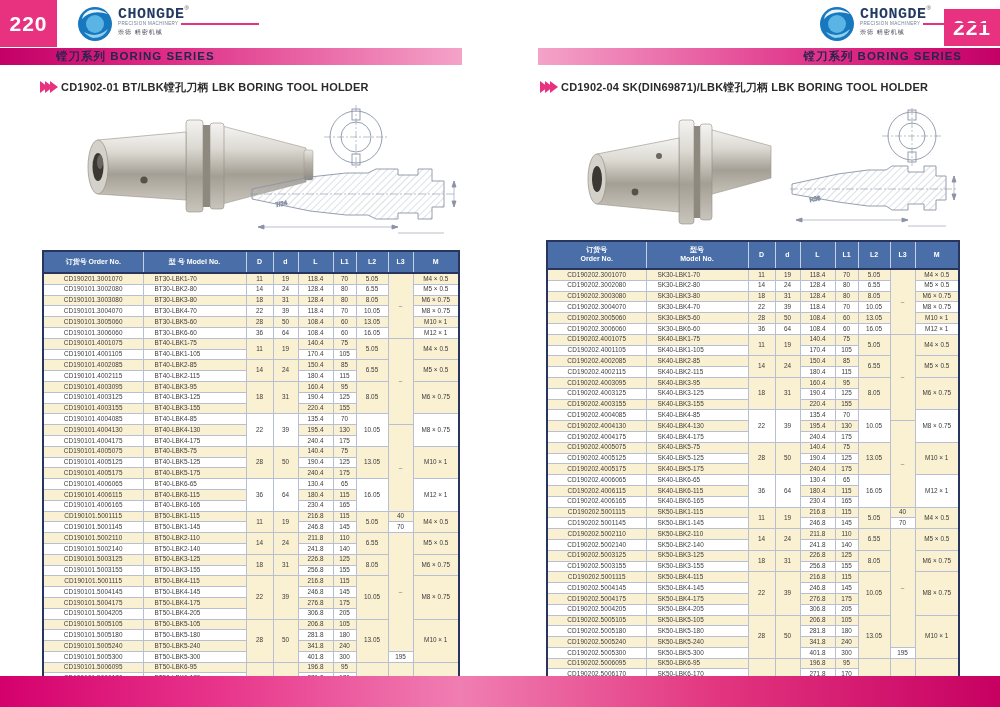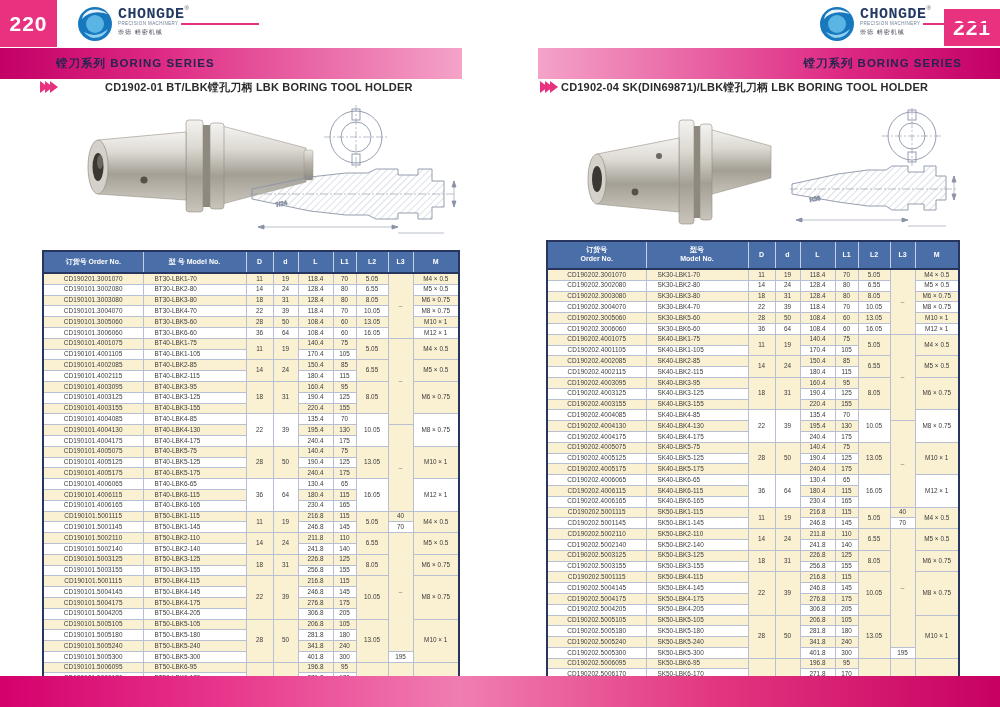--- a/index.html
+++ b/index.html
@@ -15,27 +15,27 @@
   #logo-left{left:76px;}
   #logo-right{left:818px;}
   .logo svg{display:block;}
   .logo-text{margin-left:4px;line-height:1;}
   .logo-word{font-size:15px;font-weight:bold;color:#233a63;letter-spacing:.5px;font-family:Liberation Mono, monospace;}
   .logo-reg{font-size:6px;color:#555;vertical-align:top;}
   .logo-sub{font-size:4.5px;color:#6b7b93;letter-spacing:.4px;white-space:nowrap;}
   .logo-line{display:inline-block;width:78px;height:2px;background:#e8317f;vertical-align:middle;margin-left:2px;}
   .logo-cn{font-size:6px;color:#445;margin-top:2px;letter-spacing:1px;}
   
-  .banner{position:absolute;top:48px;height:31px;display:flex;align-items:center;
+  .banner{position:absolute;top:48px;height:17px;display:flex;align-items:center;
           font-size:11.5px;font-weight:bold;color:#252550;letter-spacing:1px;}
   #banner-left{left:0;width:462px;background:linear-gradient(90deg,#c30066 0%,#de2a84 35%,#f4a3c8 100%);padding-left:56px;box-sizing:border-box;}
   #banner-right{left:538px;width:462px;background:linear-gradient(270deg,#c30066 0%,#de2a84 35%,#f4a3c8 100%);justify-content:flex-end;padding-right:38px;box-sizing:border-box;}
   
   .sect{position:absolute;top:79px;height:16px;display:flex;align-items:center;}
-  #sect-left{left:40px;gap:44px;} #sect-right{left:540px;}
+  #sect-left{left:40px;} #sect-right{left:540px;}
   .chev{display:flex;margin-right:6px;}
   .chev span{width:0;height:0;border-top:6px solid transparent;border-bottom:6px solid transparent;
              border-left:8px solid #e8317f;margin-right:-3px;}
   .sect-label{font-size:11px;font-weight:bold;color:#2b2b2b;letter-spacing:.2px;}
   
   .fig{position:absolute;}
   
   .spec-table{position:absolute;border-collapse:collapse;table-layout:fixed;background:#fff;
               border:2px solid #27355f;}
   #table-left{left:42px;top:250px;width:416px;}

